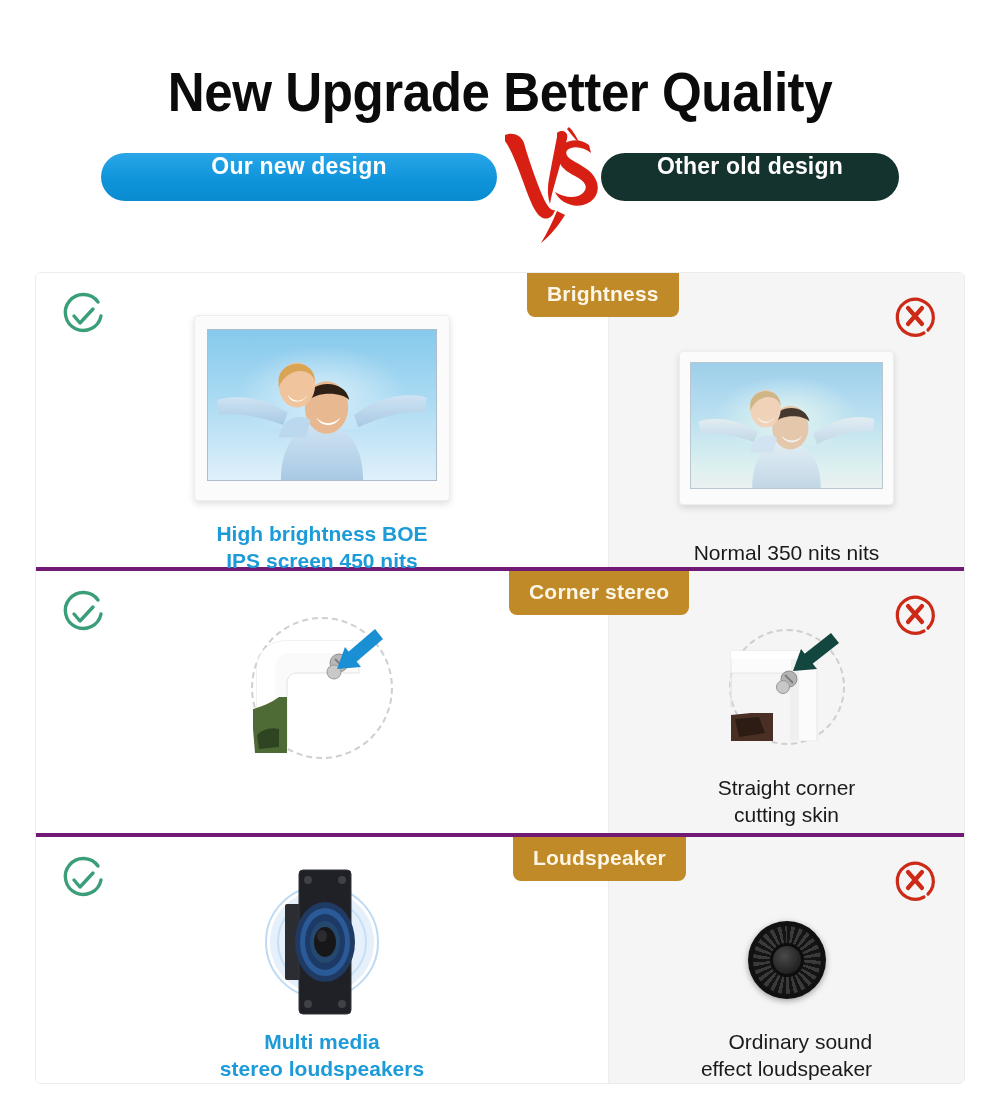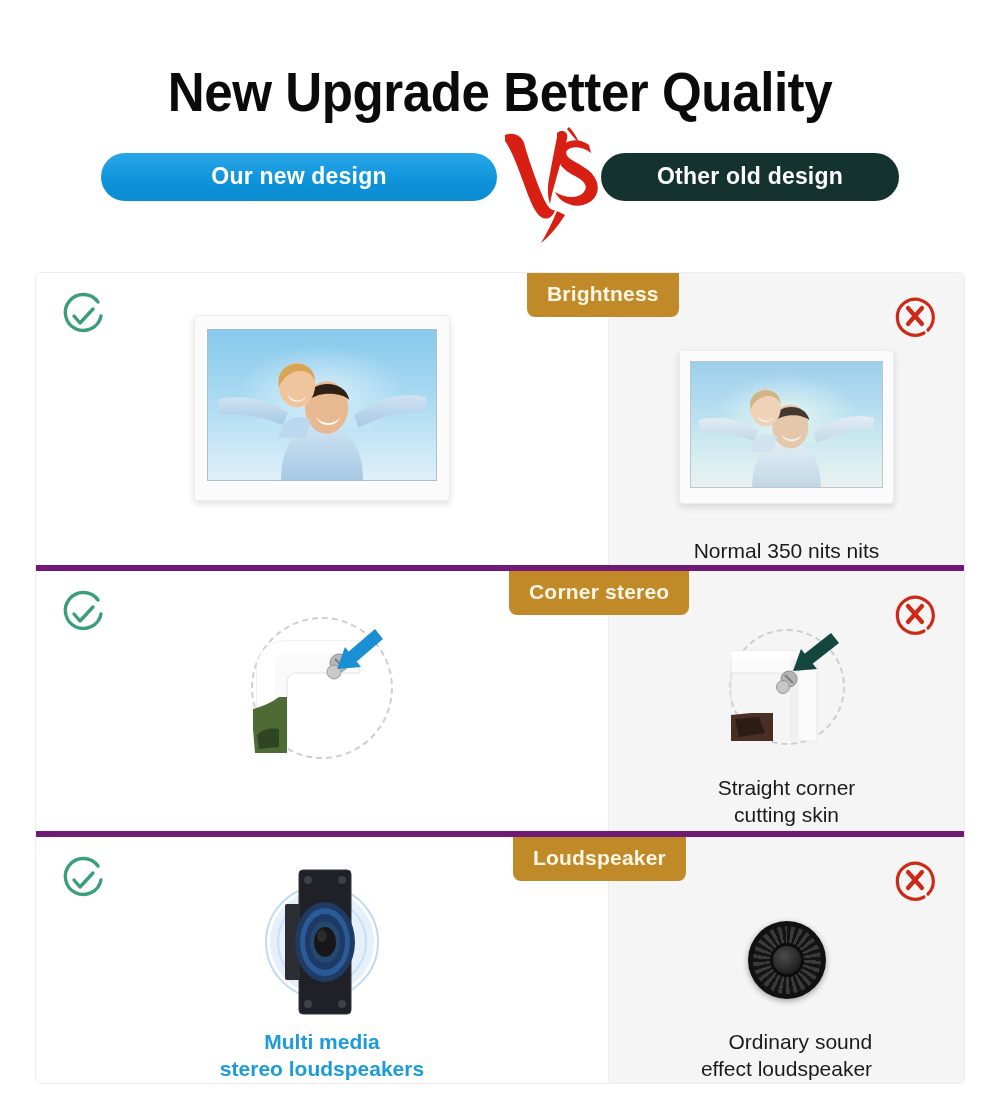--- a/index.html
+++ b/index.html
@@ -36,21 +36,21 @@
     position: relative;
     height: 72px;
     margin-top: 30px;
   }
   .pill {
     position: absolute;
     top: 0;
     height: 48px;
     border-radius: 24px;
     display: flex;
-    align-items: center;
+    align-items: flex-start;
     justify-content: center;
     color: #ffffff;
     font-weight: bold;
     font-size: 23px;
     letter-spacing: 0.2px;
     white-space: nowrap;
   }
   .pill-left {
     left: 101px;
     width: 396px;
@@ -78,21 +78,21 @@
     height: 812px;
     border: 1px solid #ececec;
     border-radius: 6px;
     background: #ffffff;
     box-sizing: border-box;
     overflow: hidden;
   }
   .row {
     position: relative;
     display: flex;
-    border-bottom: 6px solid #701a75;
+    border-bottom: 4px solid #701a75;
     box-sizing: border-box;
   }
   .row:last-child { border-bottom: none; }
   .row-1 { height: 298px; }
   .row-2 { height: 266px; }
   .row-3 { height: 246px; }
 
   .cell {
     position: relative;
     box-sizing: border-box;
@@ -291,20 +291,22 @@
               <ellipse cx="78" cy="44" rx="16" ry="18" fill="#f0c49c"></ellipse>
               <path d="M62 42 C60 24 94 20 94 42 C92 30 70 28 62 46 Z" fill="#d9a454"></path>
               <path d="M70 52 C75 58 83 58 87 52 C84 59 72 59 70 52 Z" fill="#ffffff"></path>
 
               <path d="M62 86 C64 72 78 66 90 72 L86 86 Z" fill="#bcd8ee"></path>
             </svg>
           </div>
         </div>
       </div>
 
+      <div class="caption caption-good" style="margin-top:20px;">High brightness BOE
+IPS screen 450 nits</div>
     </div>
 
     <div class="cell cell-bad">
       <span class="status-icon status-bad">
         <svg viewBox="0 0 50 50" width="50" height="50">
           <path d="M38 39 A18 18 0 1 0 34 42" fill="none" stroke="#cc2a16" stroke-width="3.2" stroke-linecap="round"></path>
           <path d="M18 17 L32 33 M32 17 L18 33" fill="none" stroke="#cc2a16" stroke-width="4.2" stroke-linecap="round"></path>
         </svg>
       </span>
 

